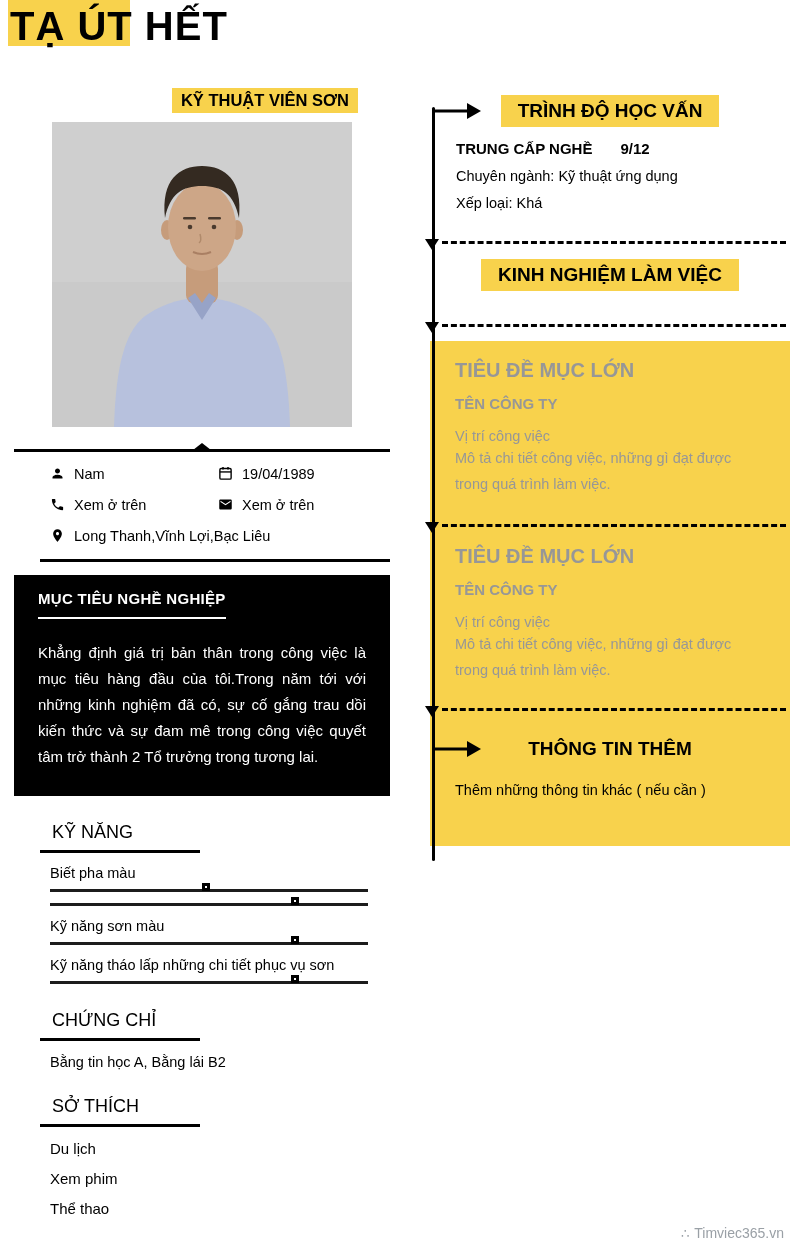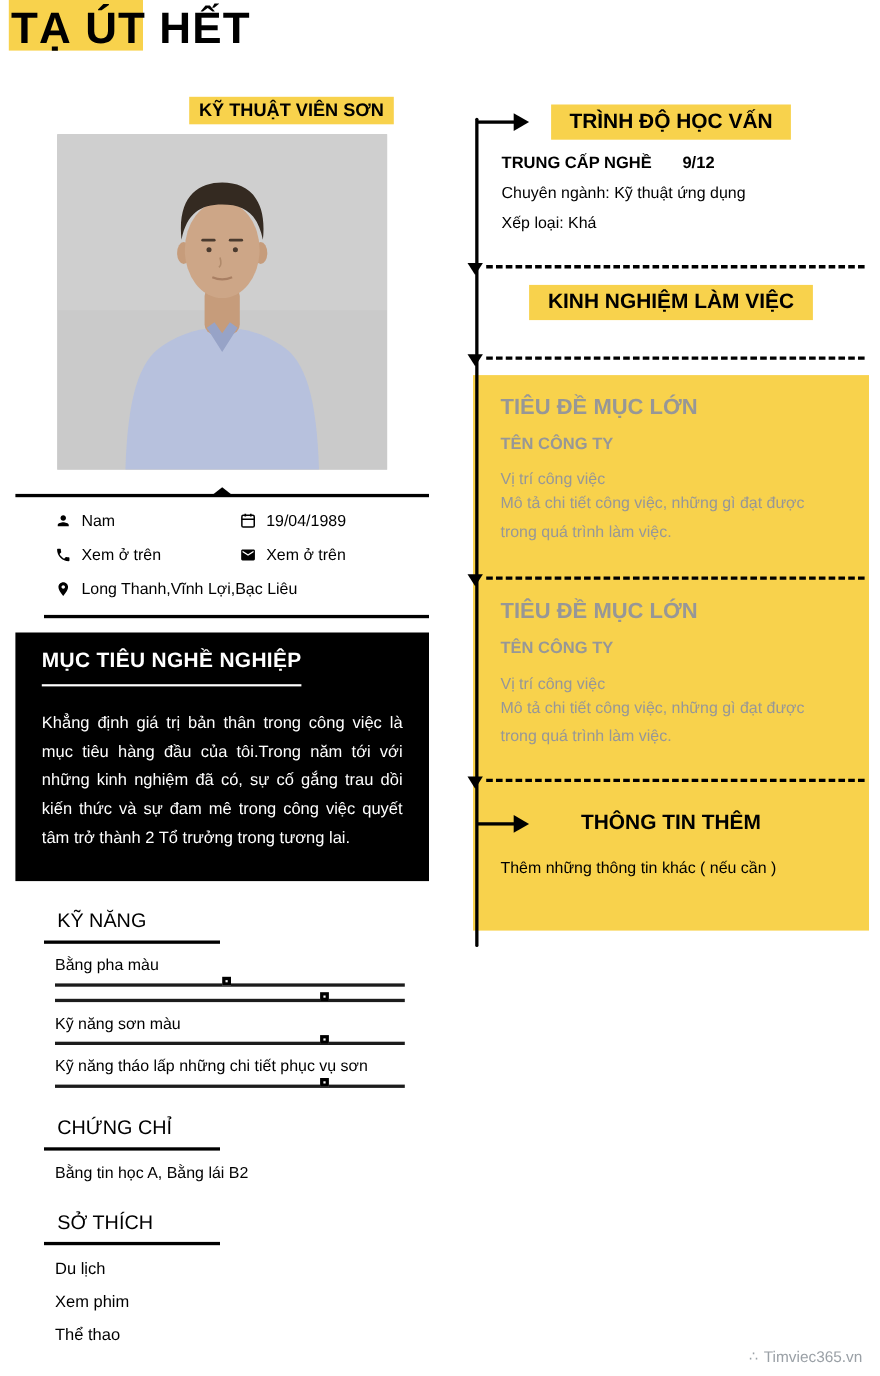--- a/index.html
+++ b/index.html
@@ -25,21 +25,21 @@
   .contact { margin-top:22px; border-top:3px solid #000; position:relative; }
   .contact::before { content:''; position:absolute; top:-9px; left:50%; transform:translateX(-50%);
     border-left:9px solid transparent; border-right:9px solid transparent; border-bottom:7px solid #000; }
   .contact-grid { display:grid; grid-template-columns:168px 1fr; row-gap:15px; padding:14px 0 15px 36px; }
   .contact-item { display:flex; align-items:flex-start; gap:9px; font-size:14.5px; }
   .contact-item .cicon { width:15px; height:15px; flex:0 0 auto; display:flex; align-items:center; }
   .contact-item.wide { grid-column:1 / span 2; }
   .contact-bottom { margin-left:26px; border-top:3px solid #000; }
 
   .objective { margin-top:13px; background:#000; color:#fff; padding:15px 24px 26px; }
-  .objective h2 { display:inline-block; font-size:19px; letter-spacing:.3px; border-bottom:2px solid #fff; padding-bottom:10px; }
+  .objective h2 { display:inline-block; font-size:15px; letter-spacing:.3px; border-bottom:2px solid #fff; padding-bottom:10px; }
   .objective p { margin-top:21px; font-size:15px; line-height:26px; text-align:justify; }
 
   .left-heading { margin:26px 0 0 26px; width:160px; border-bottom:3px solid #000; padding:0 0 7px 12px; font-size:18px; font-weight:normal; }
 
   .skill { margin:11px 0 0 36px; width:318px; }
   .skill:first-of-type { margin-top:13px; }
   .skill-label { font-size:14.5px; line-height:18px; }
   .skill-track { margin-top:7px; position:relative; height:3px; background:#1c1c1c; }
   .skill-handle { position:absolute; top:-6px; width:8px; height:8px; background:#fff; border:3px solid #000; }
   .skill-handle::after { content:''; position:absolute; inset:1.5px; background:#000; }
@@ -172,21 +172,21 @@
   </div>
 
   <div class="objective">
     <h2>MỤC TIÊU NGHỀ NGHIỆP</h2>
     <p>Khẳng định giá trị bản thân trong công việc là mục tiêu hàng đầu của tôi.Trong năm tới với những kinh nghiệm đã có, sự cố gắng trau dồi kiến thức và sự đam mê trong công việc quyết tâm trở thành 2 Tổ trưởng trong tương lai.</p>
   </div>
 
   <h2 class="left-heading">KỸ NĂNG</h2>
 
   <div class="skill">
-    <div class="skill-label">Bằng pha màu</div>
+    <div class="skill-label">Biết pha màu</div>
     <div class="skill-track">
         <span class="skill-handle" style="left: calc(50% - 7px);"></span>
       </div>
   </div>
   <div class="skill">
     <div class="skill-track">
         <span class="skill-handle" style="left: calc(78% - 7px);"></span>
       </div>
   </div>
   <div class="skill">

